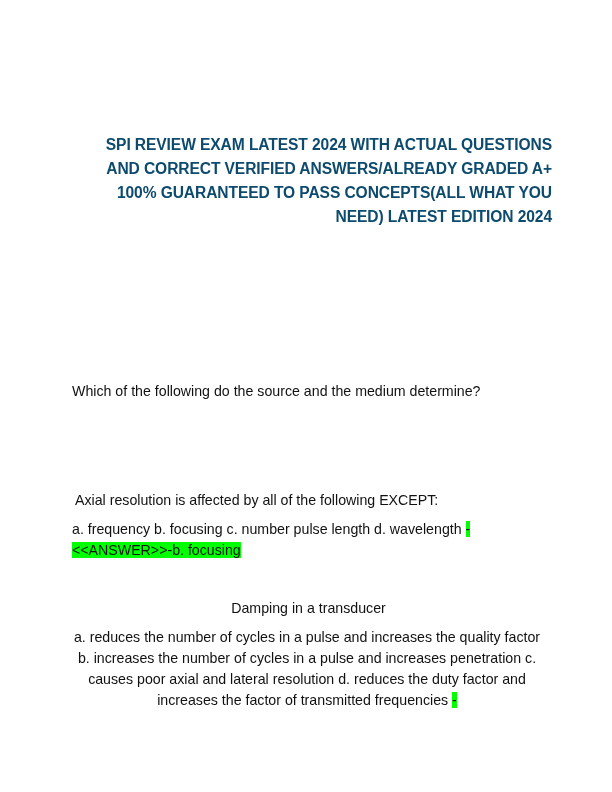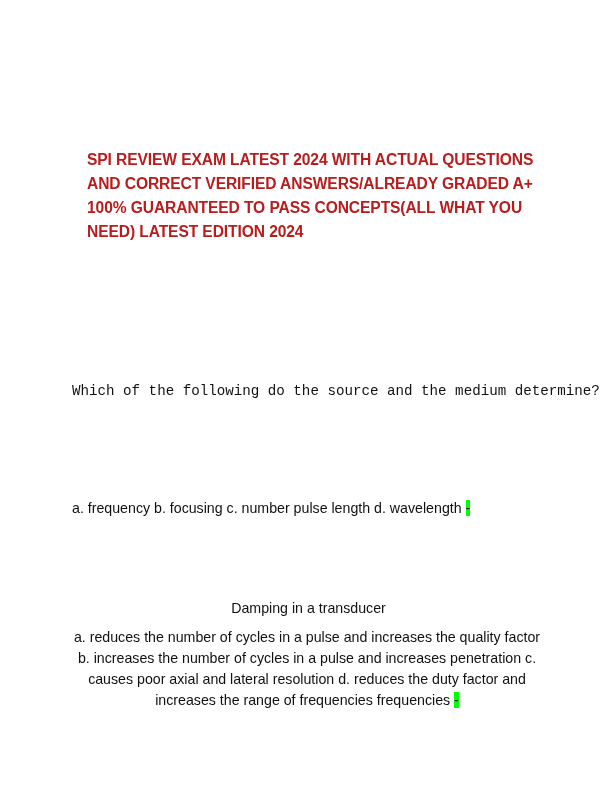--- a/index.html
+++ b/index.html
@@ -19,26 +19,27 @@
       position: absolute;
       left: 0; top: 0;
       width: 612px;
       height: 792px;
     }
     .title {
       position: absolute;
       left: 72px;
       top: 133px;
       width: 480px;
-      margin: 15px;
+      margin: 0;
       font-size: 15.6px;
       line-height: 24px;
       font-weight: bold;
-      color: #b91c1c;
+      color: #0c4a6e;
       letter-spacing: -0.1px;
+      text-align: right;
     }
     .qa {
       position: absolute;
       left: 72px;
       width: 470px;
       font-size: 14.2px;
       line-height: 21px;
     }
     .question {
       margin: 0;
@@ -46,37 +47,38 @@
     }
     .question.indent {
       padding-left: 3px;
     }
     .options {
       margin: 8px 0 0 0;
     }
     .hl {
       background: #00FF00;
     }
-    #qa1 { top: 381px; font-family: Liberation Mono, monospace; }
+    #qa1 { top: 381px; }
     #qa2 { top: 490px; }
     #qa3 { top: 598px; text-align: center; }
   </style>
 </head>
 <body>
 
 <div class="page">
 
   <h1 class="title">SPI REVIEW EXAM LATEST 2024 WITH ACTUAL QUESTIONS AND CORRECT VERIFIED ANSWERS/ALREADY GRADED A+ 100% GUARANTEED TO PASS CONCEPTS(ALL WHAT YOU NEED) LATEST EDITION 2024</h1>
 
   <div class="qa" id="qa1">
     <p class="question">Which of the following do the source and the medium determine?</p>
   </div>
 
   <div class="qa" id="qa2">
-    <p class="options"><span>a. frequency b. focusing c. number pulse length d. wavelength </span><span class="hl">-</span><br></p>
+    <p class="question indent">Axial resolution is affected by all of the following EXCEPT:</p>
+    <p class="options"><span>a. frequency b. focusing c. number pulse length d. wavelength </span><span class="hl">-</span><br><span class="hl">&lt;&lt;ANSWER&gt;&gt;-b. focusing</span></p>
   </div>
 
   <div class="qa" id="qa3">
     <p class="question indent">Damping in a transducer</p>
-    <p class="options"><span>a. reduces the number of cycles in a pulse and increases the quality factor b. increases the number of cycles in a pulse and increases penetration c. causes poor axial and lateral resolution d. reduces the duty factor and increases the range of frequencies frequencies </span><span class="hl">-</span></p>
+    <p class="options"><span>a. reduces the number of cycles in a pulse and increases the quality factor b. increases the number of cycles in a pulse and increases penetration c. causes poor axial and lateral resolution d. reduces the duty factor and increases the factor of transmitted frequencies </span><span class="hl">-</span></p>
   </div>
 
 </div>
 
 </body></html>

